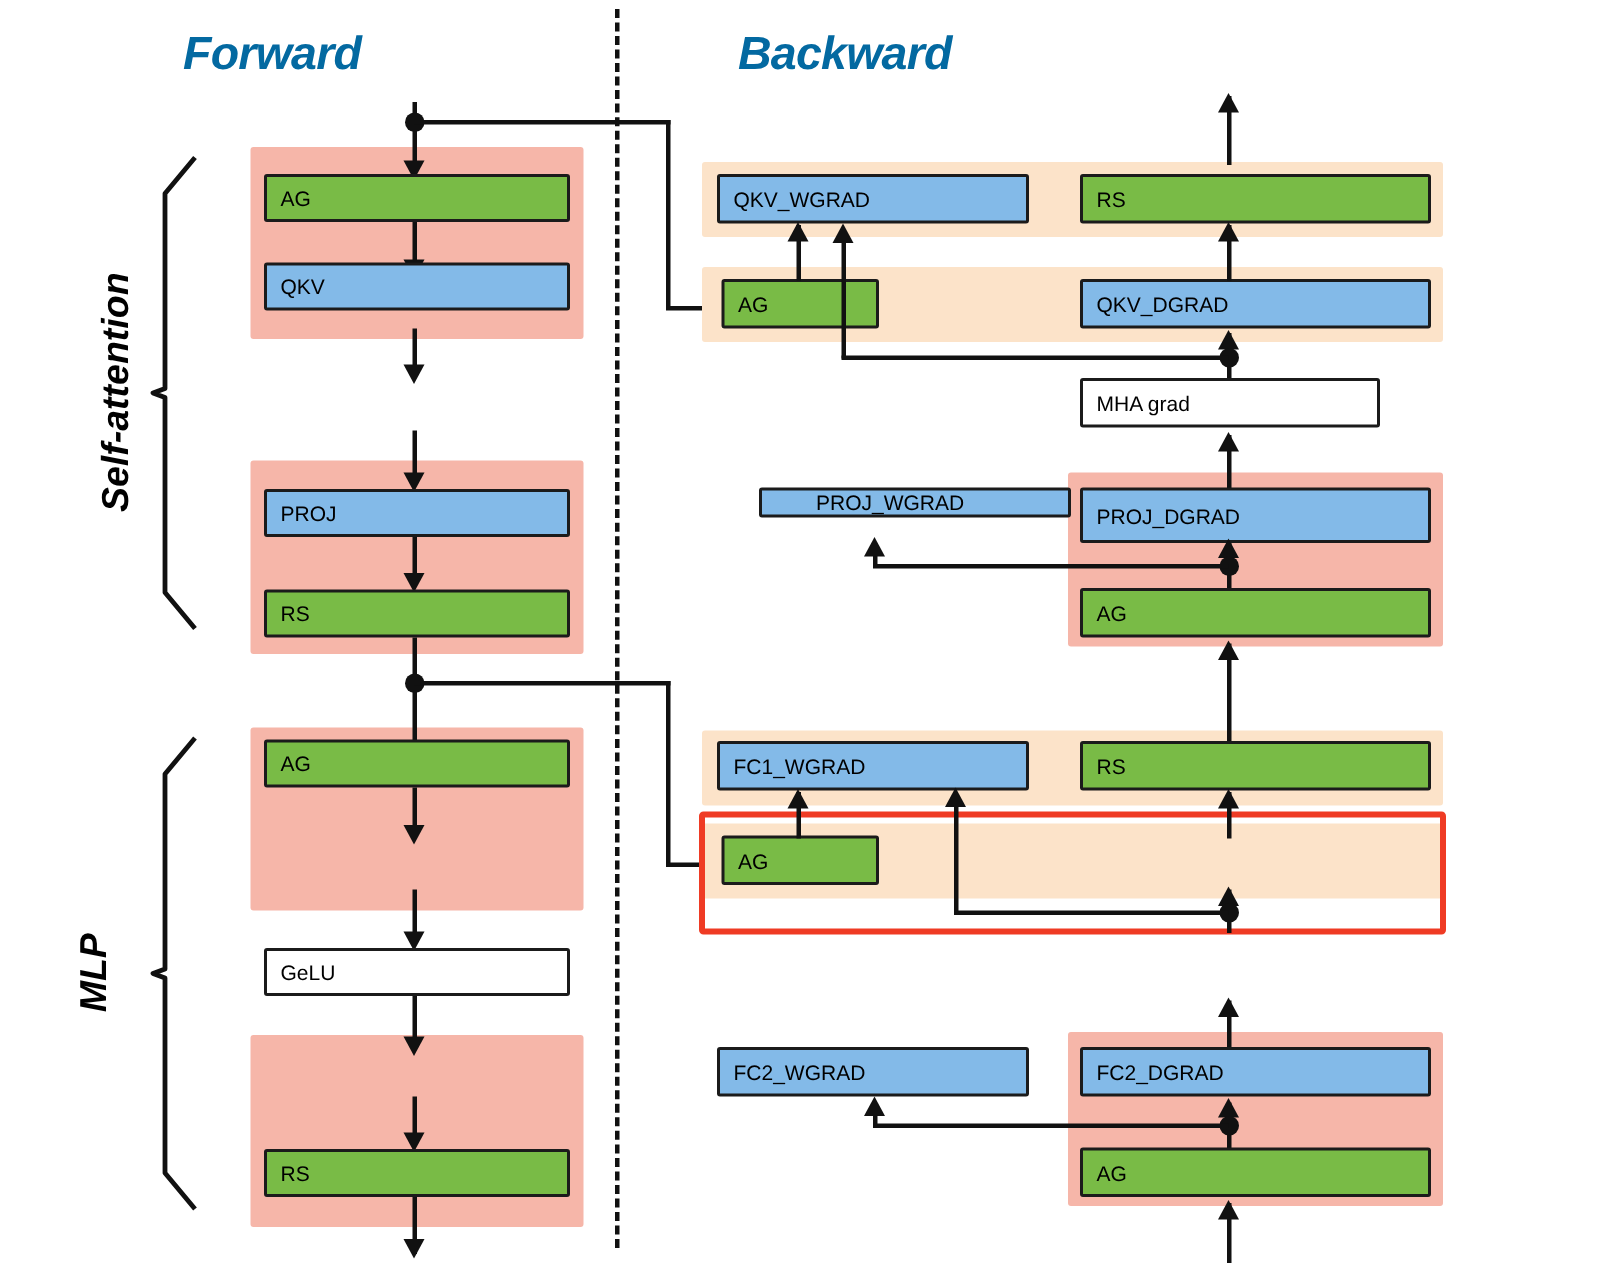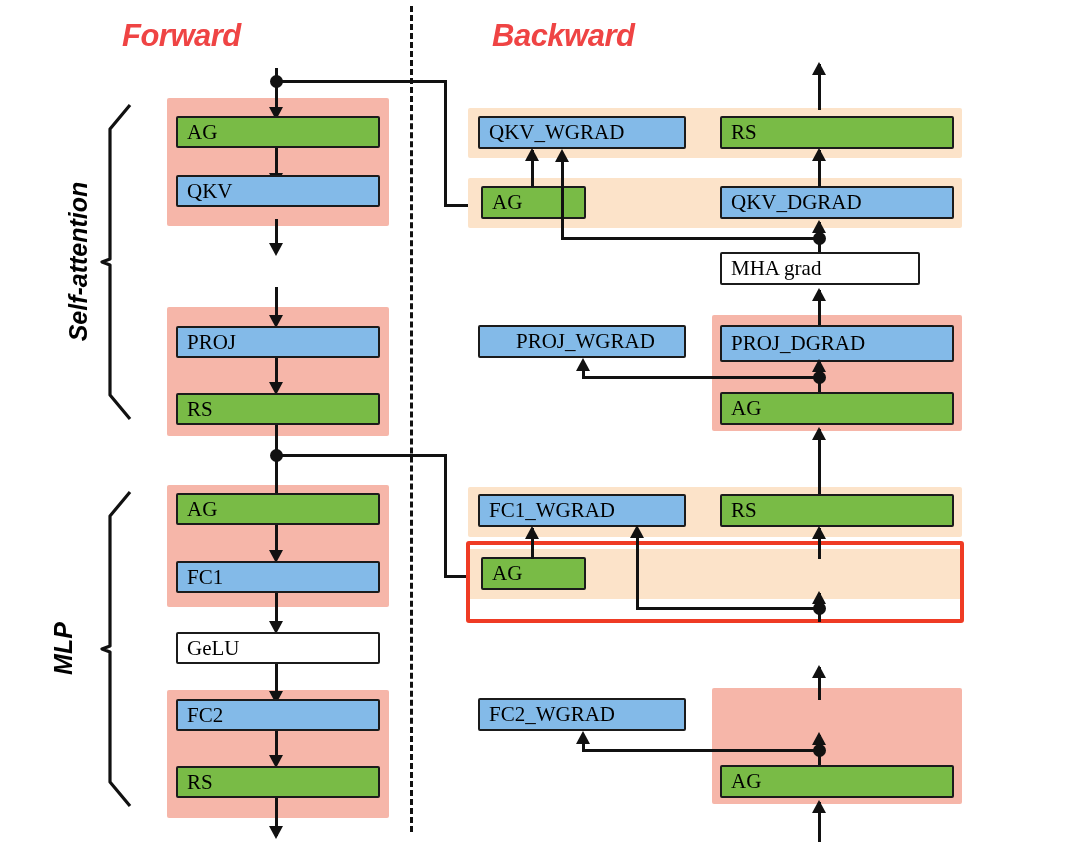--- a/index.html
+++ b/index.html
@@ -1,31 +1,31 @@
 <!DOCTYPE html>
 <html><head>
 <meta charset="utf-8">
 <style>
   html,body{margin:0;padding:0;background:#fff;}
   body{width:1080px;height:844px;overflow:hidden;
        font-family:"Liberation Sans","DejaVu Sans",sans-serif;}
   #stage{position:relative;width:1080px;height:844px;background:#ffffff;}
 
   .col-title{position:absolute;font-weight:bold;font-style:italic;
-             font-size:31px;color:#ef4444;letter-spacing:-0.5px;white-space:nowrap;}
+             font-size:31px;color:#0369a1;letter-spacing:-0.5px;white-space:nowrap;}
 
   .divider{position:absolute;border-left:3px dashed #111;}
 
   .band{position:absolute;border-radius:2px;}
   .band.pink{background:#f6b6a9;}
   .band.peach{background:#fce3c9;}
 
   .node{position:absolute;border:2px solid #1b1b1b;box-sizing:border-box;
-        display:flex;align-items:center;color:#000;font-size:21px;
-        padding-left:9px;border-radius:2px;font-family:Liberation Serif, serif;}
+        display:flex;align-items:center;color:#000;font-size:14px;
+        padding-left:9px;border-radius:2px;}
   .node.green{background:#79bb46;}
   .node.blue{background:#83bae8;}
   .node.white{background:#ffffff;}
 
   .vline{position:absolute;background:#111;width:3px;}
   .hline{position:absolute;background:#111;height:3px;}
   .arrowhead{position:absolute;width:0;height:0;}
   .arrow-up{border-left:7px solid transparent;border-right:7px solid transparent;
             border-bottom:13px solid #111;}
   .arrow-down{border-left:7px solid transparent;border-right:7px solid transparent;
@@ -91,29 +91,27 @@
   <div class="dot" style="left:270px;top:449px;"></div>
   <div class="hline" style="left:276px;top:454px;width:171px;"></div>
   <div class="vline" style="left:444px;top:454px;height:122px;"></div>
   <div class="hline" style="left:444px;top:575px;width:31px;"></div>
   <div class="arrowhead arrow-right" style="left:468px;top:570px;"></div>
 
   <div class="node green" style="left:176px;top:493px;width:204px;height:32px;">AG</div>
   <div class="vline" style="left:275px;top:525px;height:33px;"></div>
   <div class="arrowhead arrow-down" style="left:269px;top:550px;"></div>
 
-  <div class="node blue" style="left:176px;top:561px;width:204px;height:32px;">FC1</div>
   <div class="vline" style="left:275px;top:593px;height:37px;"></div>
   <div class="arrowhead arrow-down" style="left:269px;top:621px;"></div>
 
   <div class="node white" style="left:176px;top:632px;width:204px;height:32px;">GeLU</div>
   <div class="vline" style="left:275px;top:664px;height:36px;"></div>
   <div class="arrowhead arrow-down" style="left:269px;top:691px;"></div>
 
-  <div class="node blue" style="left:176px;top:699px;width:204px;height:32px;">FC2</div>
   <div class="vline" style="left:275px;top:731px;height:33px;"></div>
   <div class="arrowhead arrow-down" style="left:269px;top:755px;"></div>
 
   <div class="node green" style="left:176px;top:766px;width:204px;height:32px;">RS</div>
   <div class="vline" style="left:275px;top:798px;height:38px;"></div>
   <div class="arrowhead arrow-down" style="left:269px;top:826px;"></div>
 
   <svg class="bracket" style="left:96px;top:103px;width:36px;height:318px;" viewBox="0 0 36 318">
     <path d="M34 2 L14 26 L14 156 L6 159 L14 162 L14 292 L34 316" fill="none" stroke="#111" stroke-width="3.2" stroke-linejoin="round"></path>
   </svg>
@@ -158,21 +156,21 @@
   <div class="dot" style="left:813px;top:232px;"></div>
   <div class="hline" style="left:561px;top:237px;width:258px;"></div>
   <div class="vline" style="left:561px;top:155px;height:84px;"></div>
   <div class="arrowhead arrow-up" style="left:555px;top:149px;"></div>
 
   <div class="node white" style="left:720px;top:252px;width:200px;height:33px;">MHA grad</div>
 
   <div class="vline" style="left:818px;top:290px;height:36px;"></div>
   <div class="arrowhead arrow-up" style="left:812px;top:288px;"></div>
 
-  <div class="node blue" style="left:478px;top:325px;width:208px;height:33px;padding-left:36px;">PROJ_WGRAD</div>
+  <div class="node blue" style="left:506px;top:325px;width:208px;height:20px;padding-left:36px;">PROJ_WGRAD</div>
   <div class="node blue" style="left:720px;top:325px;width:234px;height:37px;">PROJ_DGRAD</div>
 
   <div class="vline" style="left:818px;top:362px;height:32px;"></div>
   <div class="arrowhead arrow-up" style="left:812px;top:359px;"></div>
   <div class="dot" style="left:813px;top:371px;"></div>
   <div class="hline" style="left:582px;top:376px;width:237px;"></div>
   <div class="vline" style="left:582px;top:364px;height:14px;"></div>
   <div class="arrowhead arrow-up" style="left:576px;top:358px;"></div>
 
   <div class="node green" style="left:720px;top:392px;width:234px;height:33px;">AG</div>
@@ -196,20 +194,21 @@
   <div class="dot" style="left:813px;top:602px;"></div>
   <div class="hline" style="left:636px;top:607px;width:183px;"></div>
   <div class="vline" style="left:636px;top:531px;height:78px;"></div>
   <div class="arrowhead arrow-up" style="left:630px;top:525px;"></div>
 
 
   <div class="vline" style="left:818px;top:667px;height:33px;"></div>
   <div class="arrowhead arrow-up" style="left:812px;top:665px;"></div>
 
   <div class="node blue" style="left:478px;top:698px;width:208px;height:33px;">FC2_WGRAD</div>
+  <div class="node blue" style="left:720px;top:698px;width:234px;height:33px;">FC2_DGRAD</div>
 
   <div class="vline" style="left:818px;top:735px;height:32px;"></div>
   <div class="arrowhead arrow-up" style="left:812px;top:732px;"></div>
   <div class="dot" style="left:813px;top:744px;"></div>
   <div class="hline" style="left:582px;top:749px;width:237px;"></div>
   <div class="vline" style="left:582px;top:737px;height:14px;"></div>
   <div class="arrowhead arrow-up" style="left:576px;top:731px;"></div>
 
   <div class="node green" style="left:720px;top:765px;width:234px;height:33px;">AG</div>
 

